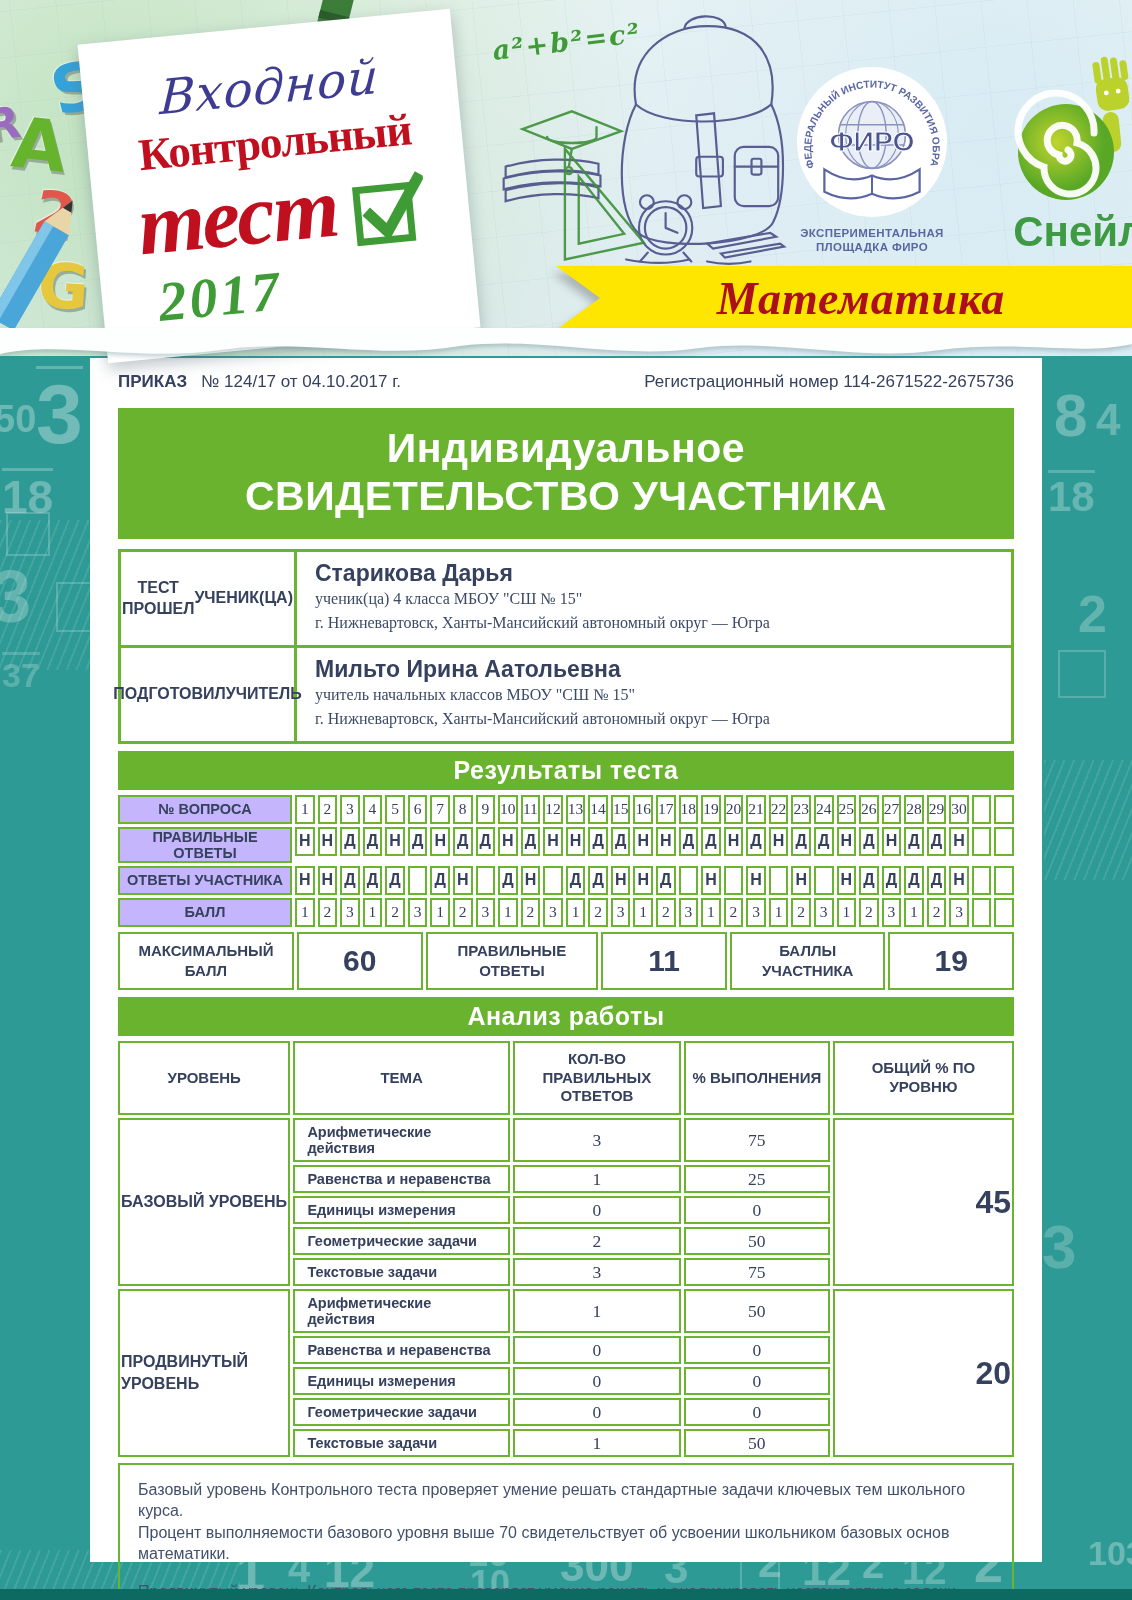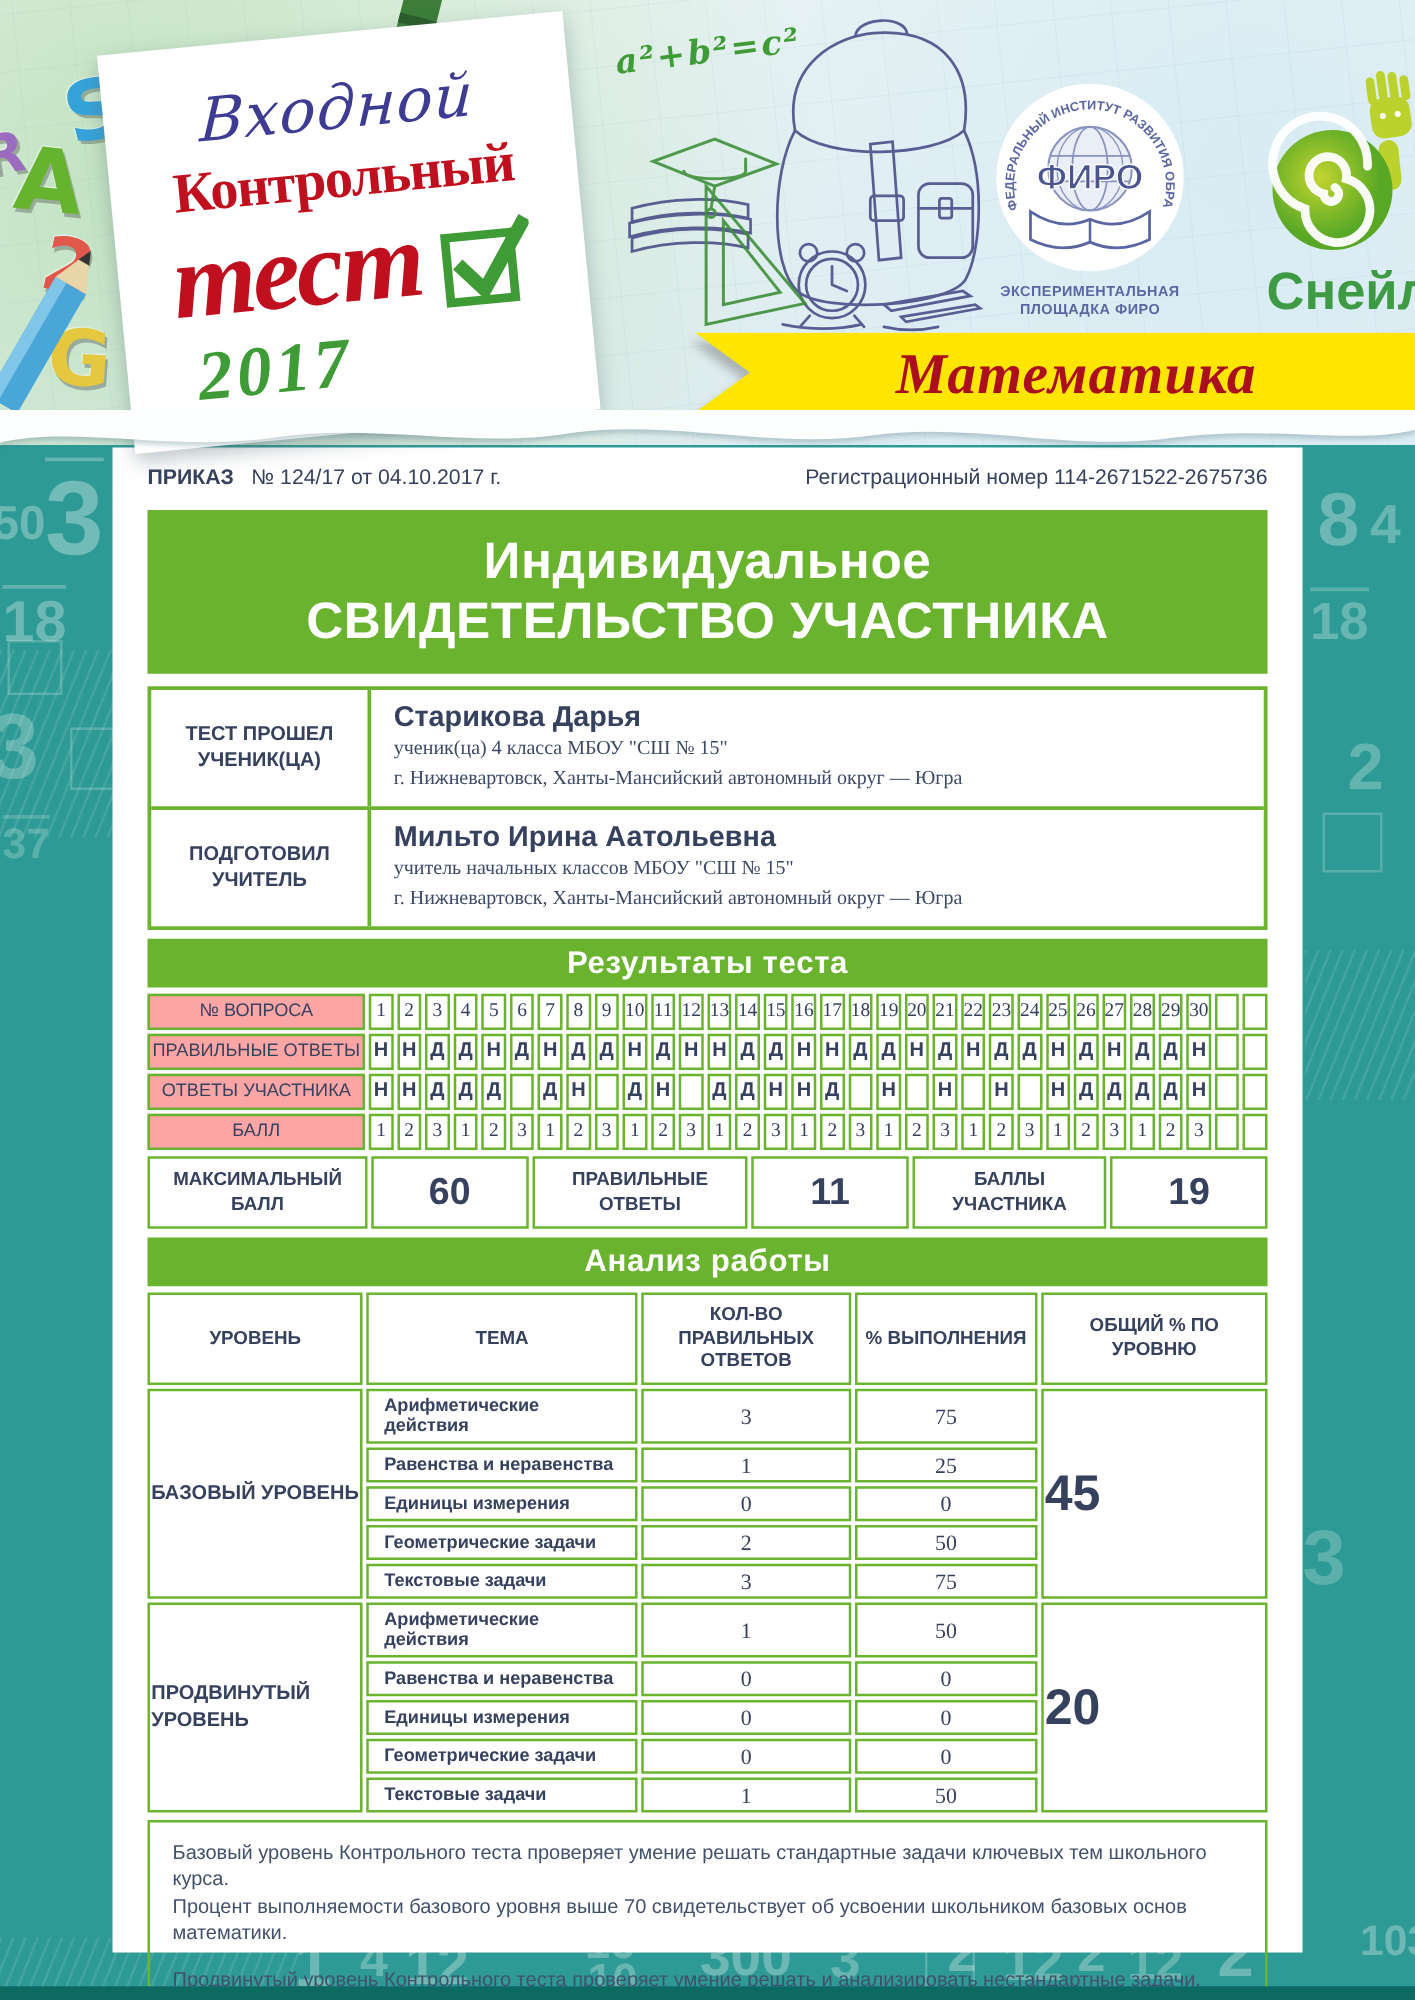--- a/index.html
+++ b/index.html
@@ -74,49 +74,49 @@
   .meta-row{display:flex;justify-content:space-between;padding-top:14px;font-size:17px;color:#36415e;}
   .meta-row .b{font-weight:bold;margin-right:14px;}
 
   .title-box{margin-top:16px;background:#69b32e;color:#fff;text-align:center;
              padding:16px 0 18px;line-height:1.18;}
   .title-box div{font-size:41px;font-weight:bold;letter-spacing:.5px;}
 
   .info-table{margin-top:10px;border:3px solid var(--green);}
   .info-row{display:grid;grid-template-columns:176px 1fr;}
   .info-row + .info-row{border-top:3px solid var(--green);}
-  .info-label{border-right:3px solid var(--green);display:flex;flex-direction:column;align-items:center;justify-content:center;
+  .info-label{border-right:3px solid var(--green);display:flex;align-items:center;justify-content:center;
               font-weight:bold;font-size:16px;text-align:center;line-height:1.35;padding:8px 4px;}
   .info-content{padding:8px 18px 10px;}
   .info-name{font-size:23px;font-weight:bold;}
   .info-sub{font-family:"Liberation Serif",serif;font-size:16px;line-height:1.5;color:#3c4a66;}
 
   .band{margin-top:7px;background:#69b32e;color:#fff;text-align:center;font-size:25px;font-weight:bold;
         padding:5px 0;letter-spacing:.5px;}
 
   .results-grid{margin-top:5px;display:grid;grid-template-columns:174px repeat(32,1fr);gap:3px;}
-  .rg-label{border:2px solid var(--green);background:#fca5a5;display:flex;align-items:center;justify-content:center;
-            font-weight:normal;font-size:14.5px;text-align:center;}
+  .rg-label{border:2px solid var(--green);background:#c4b5fd;display:flex;align-items:center;justify-content:center;
+            font-weight:bold;font-size:14.5px;text-align:center;}
   .rg-cell{border:2px solid var(--green);background:#fff;height:25px;display:flex;align-items:center;justify-content:center;}
   .rg-cell.num{font-family:"Liberation Serif",serif;font-size:15.5px;}
   .rg-cell.ans{font-weight:bold;font-size:16px;}
 
   .summary-row{margin-top:5px;display:grid;grid-template-columns:176px repeat(5,1fr);gap:3px;}
   .summary-row>div{border:2px solid var(--green);background:#fff;display:flex;align-items:center;justify-content:center;
                    text-align:center;min-height:50px;}
   .sum-label{font-weight:bold;font-size:15px;line-height:1.3;padding:2px 30px;}
   .sum-value{font-weight:bold;font-size:30px;}
 
   table.analysis{border-collapse:separate;border-spacing:3px;width:calc(100% + 6px);margin:2px -3px 0;table-layout:fixed;}
   table.analysis th,table.analysis td{border:2px solid var(--green);background:#fff;}
   table.analysis th{font-size:15px;font-weight:bold;color:#36415e;padding:7px 2px;line-height:1.25;}
   td.a-topic{font-size:14.5px;font-weight:bold;padding:4px 12px;}
   td.a-val{font-family:"Liberation Serif",serif;font-size:17.5px;text-align:center;}
   td.a-level{font-weight:bold;font-size:16px;line-height:1.4;}
-  td.a-total{font-weight:bold;font-size:40px;text-align:left;}
+  td.a-total{font-weight:bold;font-size:32px;text-align:right;}
 
   .notes{margin-top:3px;border:2px solid var(--green);padding:14px 18px;font-size:16px;line-height:1.33;color:#41506b;}
   .notes .spacer{height:17px;}
 </style>
 </head>
 <body>
 
 <div class="page">
 
   <div class="decor">

